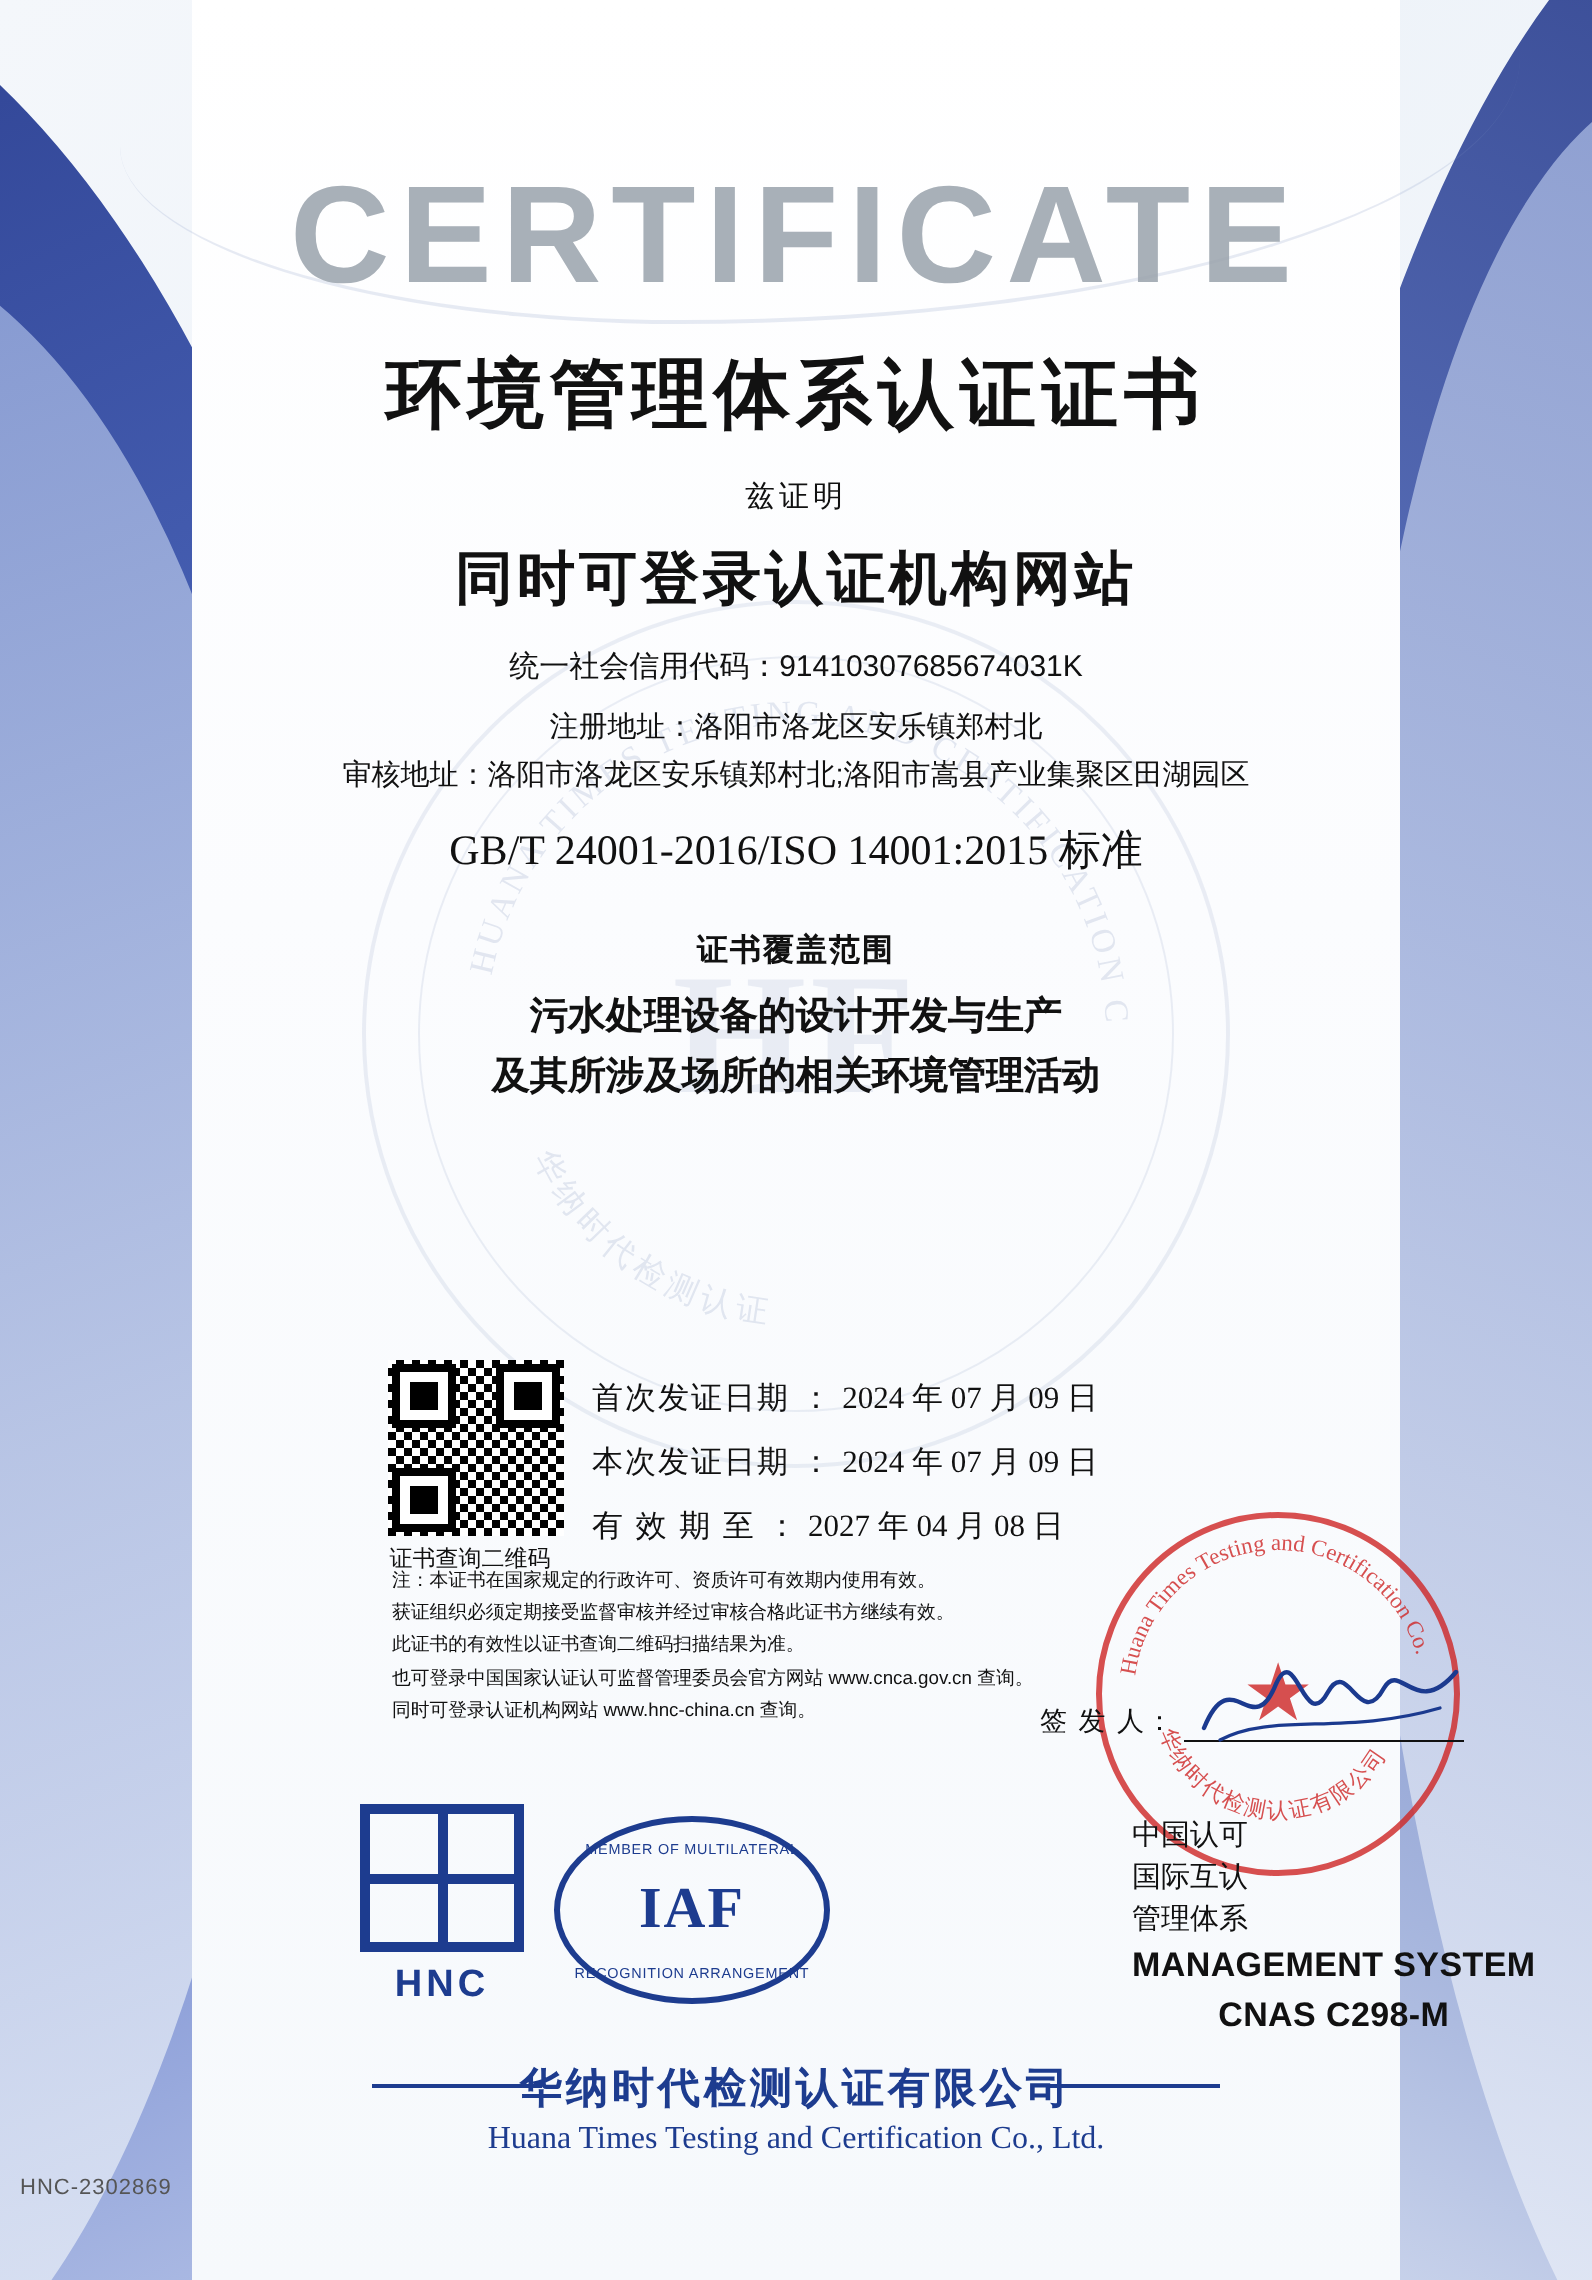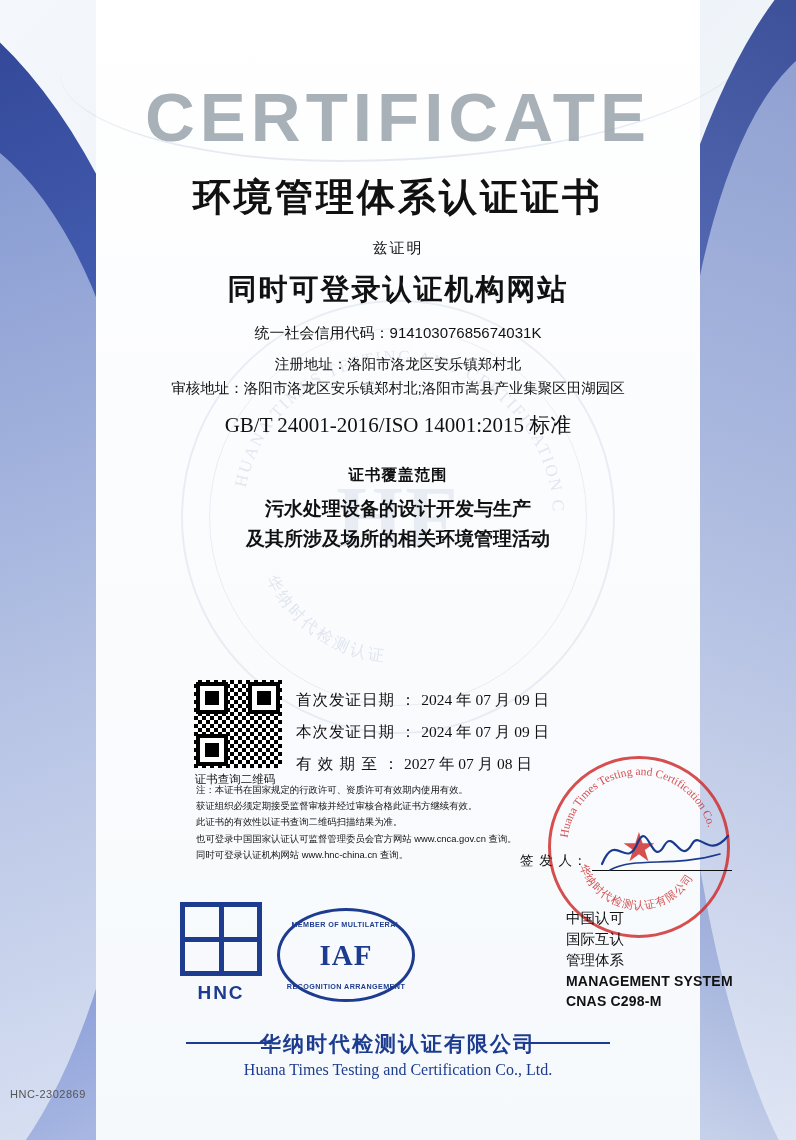--- a/index.html
+++ b/index.html
@@ -386,21 +386,21 @@
     font-family: "Liberation Serif", serif;
     font-weight: bold;
     font-size: 29px;
     letter-spacing: 1px;
   }
   .iaf-top, .iaf-bottom {
     position: absolute;
     left: 0; right: 0;
     text-align: center;
     font-size: 7.2px;
-    font-weight: bold;
+    font-weight: normal;
     letter-spacing: .4px;
   }
   .iaf-top { top: 9px; }
   .iaf-bottom { bottom: 8px; }
   .cnas {
     position: absolute;
     left: 430px;
     top: 6px;
     width: 130px;
     height: 92px;
@@ -427,22 +427,23 @@
     position: absolute;
     left: 566px;
     top: 8px;
     text-align: left;
     font-size: 14.5px;
     line-height: 1.45;
     color: #111;
   }
   .cnas-side .en {
     font-weight: bold;
-    font-size: 14px;
+    font-size: 17px;
     letter-spacing: .2px;
+    text-align: center;
   }
 
   
   .footer-org {
     position: absolute;
     left: 0; right: 0;
     top: 1030px;
     text-align: center;
   }
   .footer-org-cn {
@@ -552,21 +553,21 @@
       <div>
         <span class="dlabel">首次发证日期 ：</span>
         <span class="dval">2024 年 07 月 09 日</span>
       </div>
       <div>
         <span class="dlabel">本次发证日期 ：</span>
         <span class="dval">2024 年 07 月 09 日</span>
       </div>
       <div>
         <span class="dlabel">有 效 期 至 ：</span>
-        <span class="dval">2027 年 07 月 08 日</span>
+        <span class="dval">2027 年 04 月 08 日</span>
       </div>
     </div>
   </div>
 
   <div class="notes">
     <div>注：本证书在国家规定的行政许可、资质许可有效期内使用有效。</div>
     <div>获证组织必须定期接受监督审核并经过审核合格此证书方继续有效。</div>
     <div>此证书的有效性以证书查询二维码扫描结果为准。</div>
     <div>也可登录中国国家认证认可监督管理委员会官方网站 www.cnca.gov.cn 查询。</div>
     <div>同时可登录认证机构网站 www.hnc-china.cn 查询。</div>

